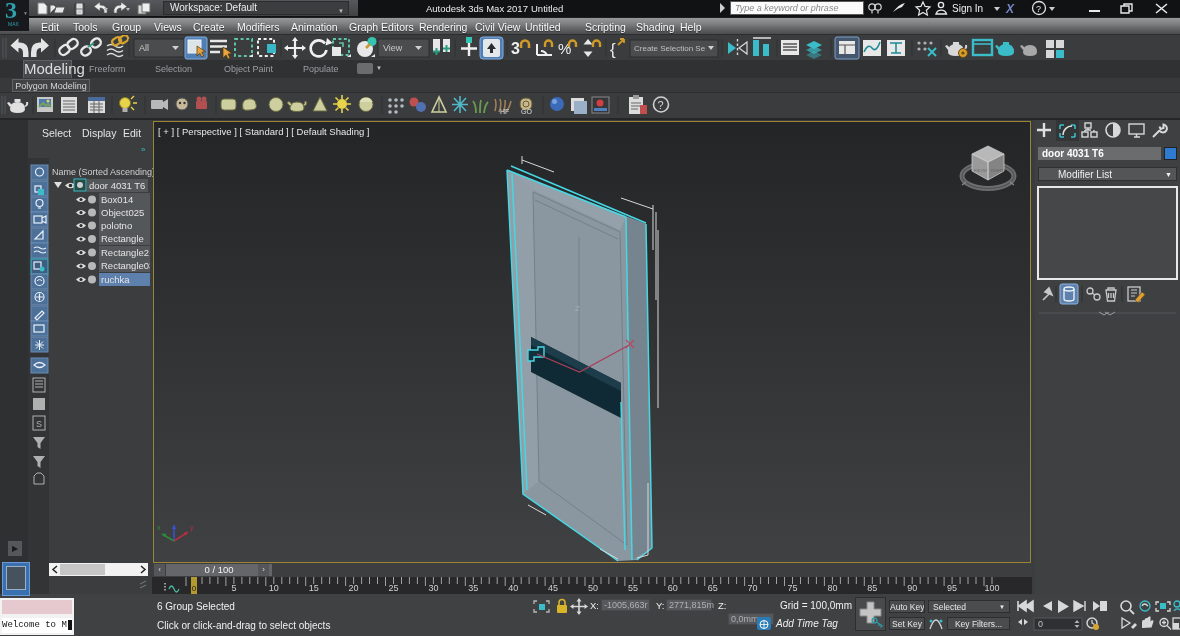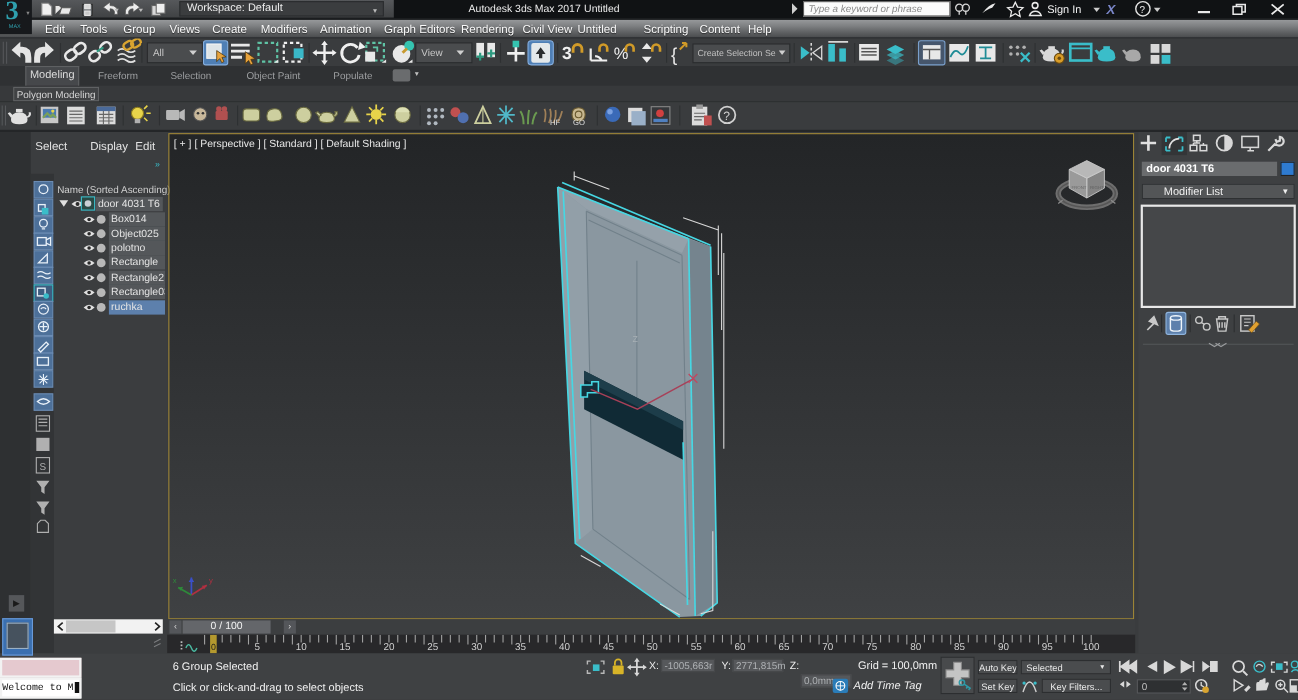--- a/index.html
+++ b/index.html
@@ -120,21 +120,21 @@
     <span class="mi" style="left:112px;">Group</span>
     <span class="mi" style="left:154px;">Views</span>
     <span class="mi" style="left:193px;">Create</span>
     <span class="mi" style="left:237px;">Modifiers</span>
     <span class="mi" style="left:291px;text-align:right;">Animation</span>
     <span class="mi" style="left:349px;">Graph Editors</span>
     <span class="mi" style="left:419px;">Rendering</span>
     <span class="mi" style="left:475px;">Civil View</span>
     <span class="mi" style="left:525px;">Untitled</span>
     <span class="mi" style="left:585px;">Scripting</span>
-    <span class="mi" style="left:636px;">Content</span>
+    <span class="mi" style="left:636px;">Shading</span>
     <span class="mi" style="left:680px;">Help</span>
   </div>
 
   <div id="toolbar1" class="abs">
   <svg width="1180" height="26" viewBox="0 0 1180 26">
     <g stroke="#55575a" stroke-width="1">
           <path d="M3 3 v20 M6 3 v20"></path>
         </g>
 
     <path d="M10.5 10.5 l8 -7.5 v4.5 q10 -1 10 10 v4.5 h-5.5 v-4 q0 -5 -4.5 -5 v4.5 z" fill="#e4e4e4"></path>
@@ -310,21 +310,21 @@
     <g fill="#d8d8d8">
           <rect x="1046" y="5" width="8" height="8"></rect>
           <rect x="1056" y="5" width="8" height="8"></rect>
           <rect x="1046" y="15" width="8" height="8"></rect>
         </g>
     <rect x="1056" y="15" width="8" height="8" fill="#3abdc9"></rect>
   </svg>
   </div>
 
   <div id="ribbontabs" class="abs">
-    <div style="position:absolute;left:23px;top:0px;width:49px;height:18px;background:#46484b;border:1px solid #5e6062;border-bottom:none;color:#dcdcdc;font-size:10px;text-align:center;line-height:16px;">Modeling</div>
+    <div style="position:absolute;left:23px;top:0px;width:49px;height:18px;background:#46484b;border:1px solid #5e6062;border-bottom:none;color:#dcdcdc;font-size:15px;text-align:center;line-height:16px;">Modeling</div>
     <span class="rtab" style="left:89px;">Freeform</span>
     <span class="rtab" style="left:155px;">Selection</span>
     <span class="rtab" style="left:224px;">Object Paint</span>
     <span class="rtab" style="left:303px;">Populate</span>
     <div style="position:absolute;left:357px;top:3px;width:16px;height:11px;background:#6a6c6e;border-radius:2px;"></div>
     <span style="position:absolute;left:376px;top:5px;color:#c0c0c0;font-size:6px;">▼</span>
   </div>
   <div id="polymod" class="abs">
       <div id="polybox">Polygon Modeling</div>
     </div>
@@ -448,21 +448,21 @@
   </div>
 
   <div id="leftstrip" class="abs">
     <div style="position:absolute;left:8px;top:421px;width:14px;height:15px;background:#55575a;color:#1a1a1a;font-size:8px;text-align:center;line-height:15px;">▶</div>
   </div>
   <div class="abs" style="left:2px;top:562px;width:28px;height:34px;background:#3a6fb0;border:1px solid #6a9ad8;z-index:5;">
     <div style="position:absolute;left:3px;top:3px;width:20px;height:24px;background:#46525e;border:1px solid #9ab0c4;"></div>
   </div>
   <div id="explorer" class="abs">
     <div id="exmenu">
-        <span style="position:absolute;left:4px;text-align:center;">Select</span>
+        <span style="position:absolute;left:14px;text-align:center;">Select</span>
         <span style="position:absolute;left:54px;">Display</span>
         <span style="position:absolute;left:95px;">Edit</span>
       </div>
     <div style="position:absolute;left:113px;top:25px;color:#3abdc9;font-size:8px;">»</div>
     <div style="position:absolute;left:24px;top:47px;color:#cfcfcf;font-size:9px;white-space:nowrap;">Name (Sorted Ascending)</div>
 
     <div class="tlab" style="left:59px;top:59px;width:61px;">door 4031 T6</div>
     <div class="tlab" style="left:71px;top:73px;width:51px;">Box014</div>
     <div class="tlab" style="left:71px;top:86px;width:51px;">Object025</div>
     <div class="tlab" style="left:71px;top:99px;width:51px;">polotno</div>
@@ -697,21 +697,21 @@
       <path d="M76 192 l5 3 l5 -3" fill="none" stroke="#9a9c9e" stroke-width="1" transform="translate(-6,0)"></path>
     </svg>
     <div id="namefield">door 4031 T6</div>
     <div id="colorswatch"></div>
     <div id="modlist">Modifier List<span style="position:absolute;right:4px;top:0px;font-size:7px;">▼</span></div>
     <div id="stackbox"></div>
   </div>
 
   <div id="timeline" class="abs">
     <div style="position:absolute;left:2px;top:1px;width:11px;height:12px;background:#54565a;color:#d8d8d8;font-size:8px;text-align:center;line-height:12px;">‹</div>
-    <div style="position:absolute;left:14px;top:1px;width:80px;height:12px;background:#64666a;color:#f4f4f4;font-size:9.5px;text-align:center;line-height:12px;">0 / 100</div>
+    <div style="position:absolute;left:14px;top:1px;width:106px;height:12px;background:#64666a;color:#f4f4f4;font-size:9.5px;text-align:center;line-height:12px;">0 / 100</div>
     <div style="position:absolute;left:106px;top:1px;width:11px;height:12px;background:#54565a;color:#d8d8d8;font-size:8px;text-align:center;line-height:12px;">›</div>
   </div>
   <div id="ruler" class="abs">
     <svg width="880" height="17" viewBox="0 0 880 17">
       <g stroke="#a2a2a2" stroke-width="1" id="ticks">
           <path d="M34.0 0 v9"></path>
           <path d="M42.0 0 v7"></path>
           <path d="M50.0 0 v7"></path>
           <path d="M57.9 0 v7"></path>
           <path d="M65.9 0 v7"></path>

